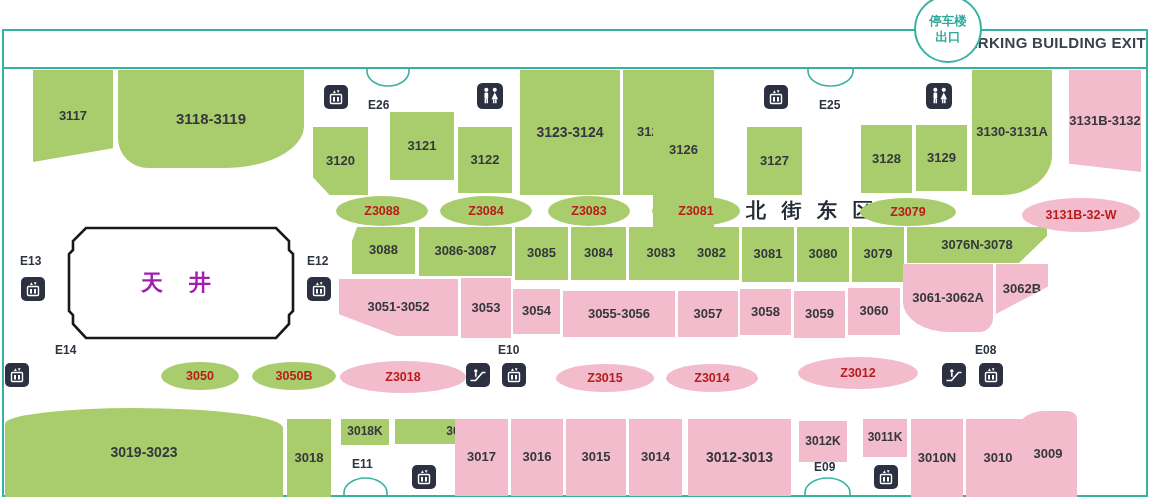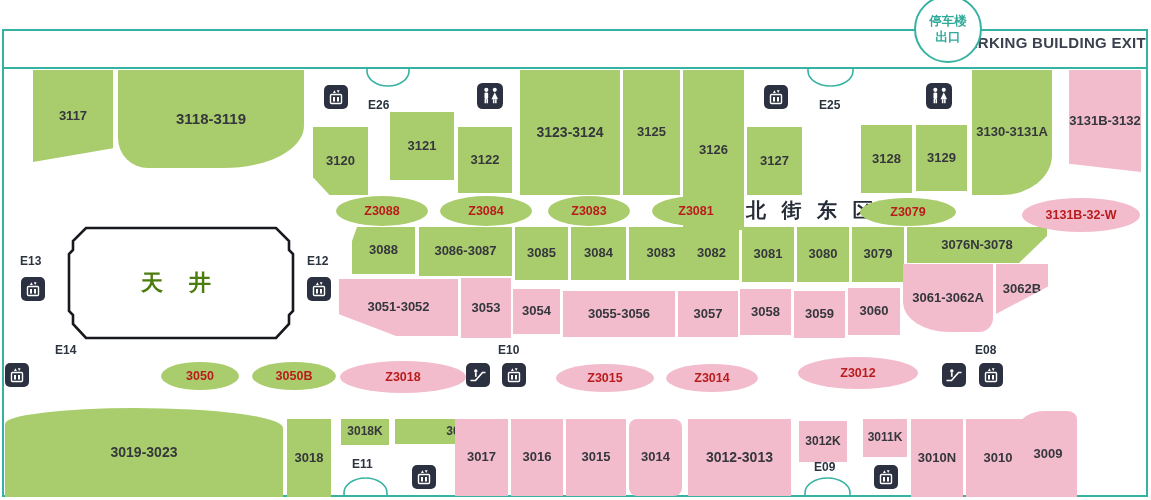--- a/index.html
+++ b/index.html
@@ -14,21 +14,21 @@
         font-weight:700;font-size:12.5px;color:#b91c1c;}
   .exit-label{position:absolute;font-weight:700;font-size:12px;color:#2c3440;white-space:nowrap;}
   .map-icon{position:absolute;line-height:0;}
   .district{position:absolute;font-weight:800;font-size:20px;color:#252b37;letter-spacing:5px;white-space:nowrap;}
   .badge{position:absolute;left:914px;top:-5px;width:64px;height:64px;border-radius:50%;
          border:2.5px solid #35b2a2;background:#fff;z-index:5;display:flex;flex-direction:column;
          align-items:center;justify-content:center;color:#2fa99a;font-weight:700;font-size:12.5px;line-height:1.3;}
   .parking-text{position:absolute;right:5px;top:34px;font-size:15px;font-weight:700;
                 color:#3b424e;letter-spacing:.3px;white-space:nowrap;z-index:4;}
   .atrium-label{position:absolute;left:70px;top:227px;width:222px;height:112px;display:flex;
-                align-items:center;justify-content:center;font-size:22px;font-weight:800;color:#4d7c0f;
+                align-items:center;justify-content:center;font-size:22px;font-weight:800;color:#a21caf;
                 letter-spacing:10px;}
   .door{position:absolute;}
   svg{display:block;}
 </style>
 </head>
 <body>
 
 <div class="map">
 
   <div class="wall" style="left:2px;top:29px;width:1146px;height:2px;"></div>
@@ -51,21 +51,21 @@
   <div class="district" style="left:746px;top:197px;">北 街 东 区</div>
 
   <div id="shops-layer">
       <div class="shop green" style="left: 33px; top: 70px; width: 80px; height: 92px; clip-path: polygon(0px 0px, 100% 0px, 100% 85%, 0px 100%);">3117</div>
       <div class="shop green" style="left: 118px; top: 70px; width: 186px; height: 98px; border-radius: 0px 0px 80px 30px / 0px 0px 42px 30px; font-size: 15px;">3118-3119</div>
       <div class="shop green" style="left: 313px; top: 127px; width: 55px; height: 68px; clip-path: polygon(0px 0px, 100% 0px, 100% 100%, 30% 100%, 0px 74%);">3120</div>
       <div class="shop green" style="left: 390px; top: 112px; width: 64px; height: 68px;">3121</div>
       <div class="shop green" style="left: 458px; top: 127px; width: 54px; height: 66px;">3122</div>
       <div class="shop green" style="left: 520px; top: 70px; width: 100px; height: 125px; font-size: 14px;">3123-3124</div>
       <div class="shop green" style="left: 623px; top: 70px; width: 57px; height: 125px;">3125</div>
-      <div class="shop green" style="left: 683px; top: 70px; width: 61px; height: 160px;">3126</div>
+      <div class="shop green" style="left: 653px; top: 70px; width: 61px; height: 160px;">3126</div>
       <div class="shop green" style="left: 747px; top: 127px; width: 55px; height: 68px;">3127</div>
       <div class="shop green" style="left: 861px; top: 125px; width: 51px; height: 68px;">3128</div>
       <div class="shop green" style="left: 916px; top: 125px; width: 51px; height: 66px;">3129</div>
       <div class="shop green" style="left: 972px; top: 70px; width: 80px; height: 125px; border-radius: 0px 0px 50px / 0px 0px 40px;">3130-3131A</div>
       <div class="shop pink" style="left: 1069px; top: 70px; width: 72px; height: 102px; clip-path: polygon(0px 0px, 100% 0px, 100% 100%, 0px 92%);">3131B-3132</div>
       <div class="shop green" style="left: 352px; top: 227px; width: 63px; height: 47px; clip-path: polygon(8% 0px, 100% 0px, 100% 100%, 0px 100%, 0px 30%);">3088</div>
       <div class="shop green" style="left: 419px; top: 227px; width: 93px; height: 49px;">3086-3087</div>
       <div class="shop green" style="left: 515px; top: 227px; width: 53px; height: 53px;">3085</div>
       <div class="shop green" style="left: 571px; top: 227px; width: 55px; height: 53px;">3084</div>
       <div class="shop green" style="left: 629px; top: 227px; width: 64px; height: 53px;">3083</div>
@@ -84,21 +84,21 @@
       <div class="shop pink" style="left: 848px; top: 288px; width: 52px; height: 47px;">3060</div>
       <div class="shop pink" style="left: 903px; top: 264px; width: 90px; height: 68px; border-radius: 0px 0px 14px 46px / 0px 0px 14px 30px;">3061-3062A</div>
       <div class="shop pink" style="left: 996px; top: 264px; width: 52px; height: 50px; clip-path: polygon(0px 0px, 100% 0px, 100% 45%, 0px 100%);">3062B</div>
       <div class="shop green" style="left: 5px; top: 408px; width: 278px; height: 89px; border-radius: 130px 150px 0px 0px / 16px 20px 0px 0px; font-size: 14px;">3019-3023</div>
       <div class="shop green" style="left: 287px; top: 419px; width: 44px; height: 78px;">3018</div>
       <div class="shop green" style="left: 341px; top: 419px; width: 48px; height: 26px; font-size: 12px;">3018K</div>
       <div class="shop green" style="left: 395px; top: 419px; width: 58px; height: 25px; font-size: 12px; padding-left: 40px;">3017K</div>
       <div class="shop pink" style="left: 455px; top: 419px; width: 53px; height: 77px;">3017</div>
       <div class="shop pink" style="left: 511px; top: 419px; width: 52px; height: 77px;">3016</div>
       <div class="shop pink" style="left: 566px; top: 419px; width: 60px; height: 77px;">3015</div>
-      <div class="shop pink" style="left: 629px; top: 419px; width: 53px; height: 77px; border-radius: 8px;">3014</div>
+      <div class="shop pink" style="left: 629px; top: 419px; width: 53px; height: 77px;">3014</div>
       <div class="shop pink" style="left: 688px; top: 419px; width: 103px; height: 77px; font-size: 14px;">3012-3013</div>
       <div class="shop pink" style="left: 799px; top: 421px; width: 48px; height: 41px; font-size: 12px;">3012K</div>
       <div class="shop pink" style="left: 863px; top: 419px; width: 44px; height: 38px; font-size: 12px;">3011K</div>
       <div class="shop pink" style="left: 911px; top: 419px; width: 52px; height: 78px;">3010N</div>
       <div class="shop pink" style="left: 966px; top: 419px; width: 64px; height: 78px;">3010</div>
       <div class="shop pink" style="left: 1019px; top: 411px; width: 58px; height: 86px; border-radius: 26px 10px 0px 0px / 16px 8px 0px 0px;">3009</div>
     </div>
   <div id="ovals-layer">
       <div class="oval green" style="left: 336px; top: 196px; width: 92px; height: 30px;">Z3088</div>
       <div class="oval green" style="left: 440px; top: 196px; width: 92px; height: 30px;">Z3084</div>

